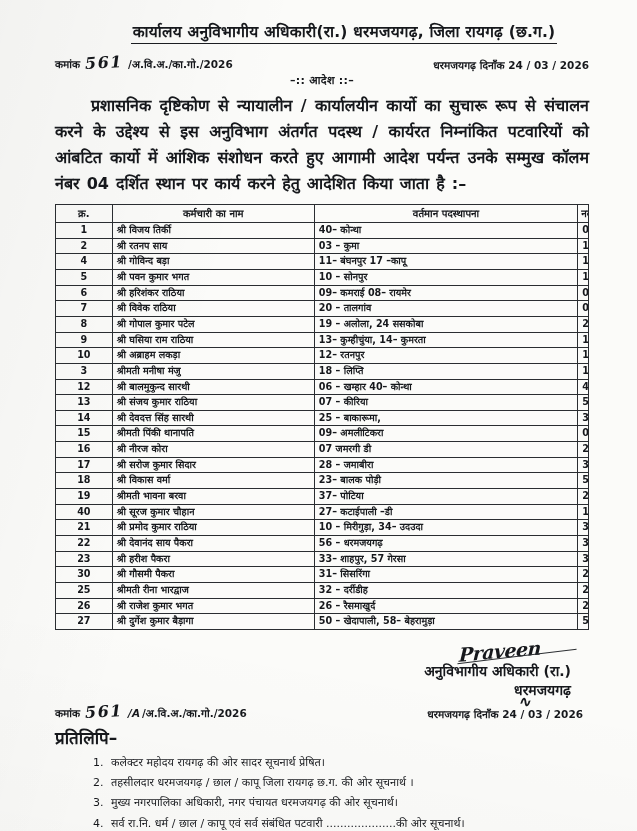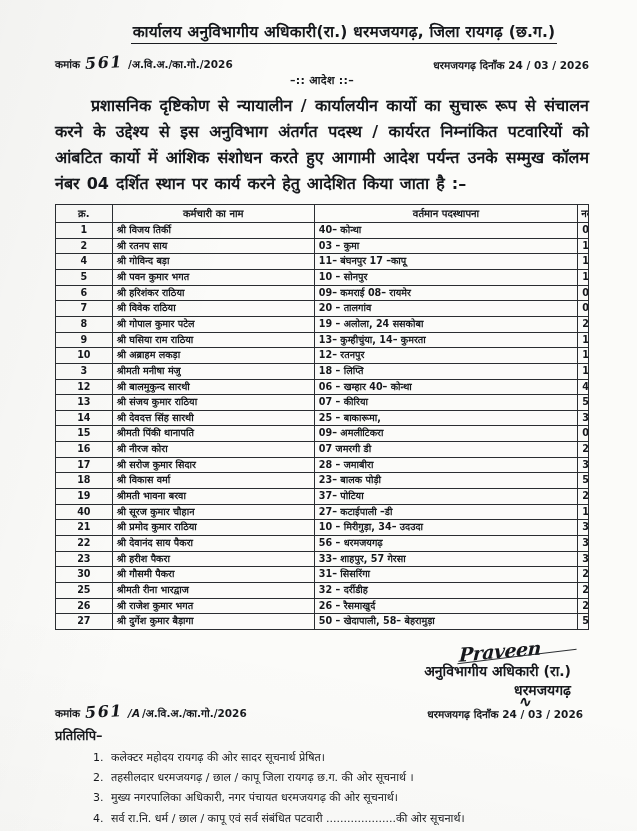--- a/index.html
+++ b/index.html
@@ -164,21 +164,21 @@
     right: 58px;
     top: -14px;
     font-family: "DejaVu Serif", serif;
     font-size: 15px;
     font-style: italic;
     transform: rotate(-8deg);
   }
 
   .pratilipi {
     margin-top: 5px;
-    font-size: 13px;
+    font-size: 17px;
     font-weight: 700;
   }
   ol.copies {
     margin: 4px 0 0 0;
     padding-left: 52px;
     font-size: 11px;
     font-weight: 400;
     line-height: 1.85;
   }
   ol.copies li { padding-left: 4px; }

